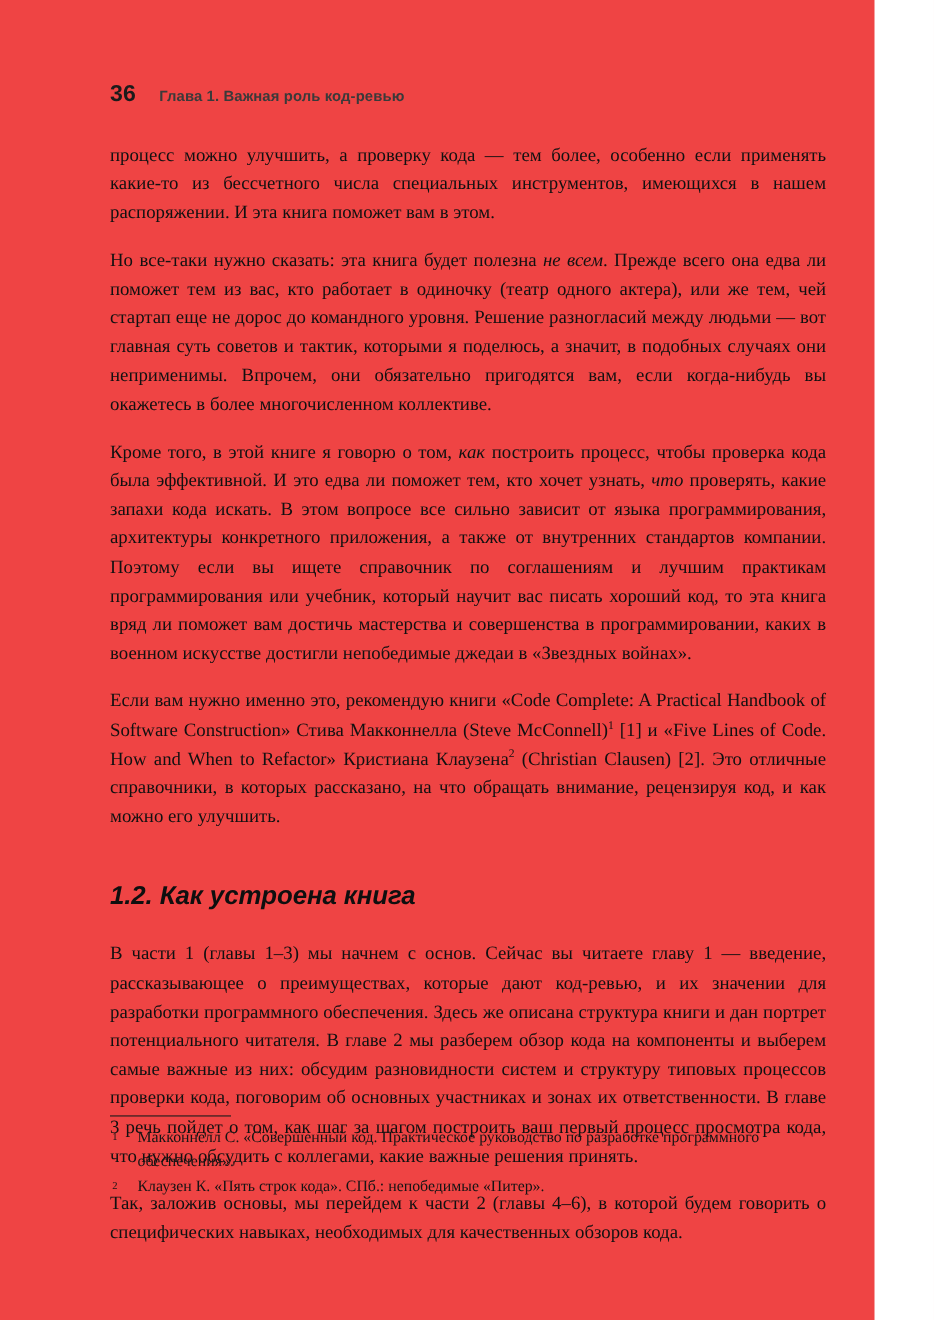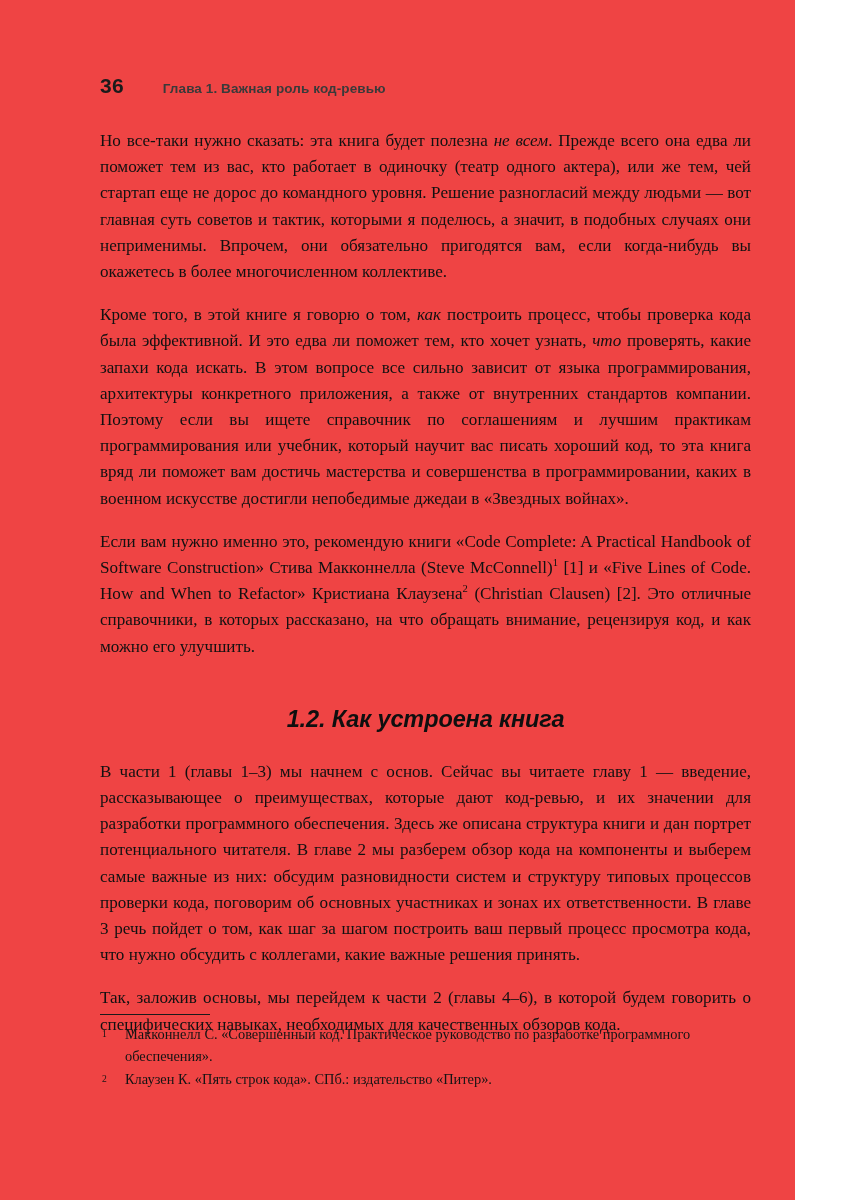--- a/index.html
+++ b/index.html
@@ -31,21 +31,21 @@
     font-weight: bold;
     font-size: 21px;
     color: #1b1b1b;
     letter-spacing: 0.2px;
   }
   .running-title {
     font-family: "Liberation Sans", sans-serif;
     font-weight: bold;
     font-size: 13.5px;
     color: #3a3a3a;
-    margin-left: 39px;
+    margin-left: 21px;
     letter-spacing: 0.1px;
   }
 
   
   .column {
     position: absolute;
     left: 100px;
     top: 128px;
     width: 651px;
   }
@@ -79,21 +79,20 @@
     font-style: italic;
     font-size: 23.5px;
     color: #0f0f0f;
     margin: 0;
     padding: 0;
     letter-spacing: -0.1px;
   }
   .heading-block {
     margin-top: 46px;
     margin-bottom: 26px;
-    text-align: center;
   }
 
   
   .footnotes {
     position: absolute;
     left: 100px;
     top: 1014px;
     width: 651px;
   }
   .footnote-rule {
@@ -127,36 +126,37 @@
 
 <div class="page">
 
   <div class="running-head">
     <span class="folio">36</span>
     <span class="running-title">Глава 1. Важная роль код-ревью</span>
   </div>
 
   <div class="column">
     <div id="body-paragraphs">
+        <p class="body"><span>процесс можно улучшить, а проверку кода — тем более, особенно если применять какие-то из бессчетного числа специальных инструментов, имеющихся в нашем распоряжении. И эта книга поможет вам в этом.</span></p>
         <p class="body"><span>Но все-таки нужно сказать: эта книга будет полезна </span><i>не всем</i><span>. Прежде всего она едва ли поможет тем из вас, кто работает в одиночку (театр одного актера), или же тем, чей стартап еще не дорос до командного уровня. Решение разногласий между людьми — вот главная суть советов и тактик, которыми я поделюсь, а значит, в подобных случаях они неприменимы. Впрочем, они обязательно пригодятся вам, если когда-нибудь вы окажетесь в более многочисленном коллективе.</span></p>
         <p class="body"><span>Кроме того, в этой книге я говорю о том, </span><i>как</i><span> построить процесс, чтобы проверка кода была эффективной. И это едва ли поможет тем, кто хочет узнать, </span><i>что</i><span> проверять, какие запахи кода искать. В этом вопросе все сильно зависит от языка программирования, архитектуры конкретного приложения, а также от внутренних стандартов компании. Поэтому если вы ищете справочник по соглашениям и лучшим практикам программирования или учебник, который научит вас писать хороший код, то эта книга вряд ли поможет вам достичь мастерства и совершенства в программировании, каких в военном искусстве достигли непобедимые джедаи в «Звездных войнах».</span></p>
         <p class="body"><span>Если вам нужно именно это, рекомендую книги «Code Complete: A Practical Handbook of Software Construction» Стива Макконнелла (Steve McConnell)</span><sup class="fn">1</sup><span> [1] и «Five Lines of Code. How and When to Refactor» Кристиана Клаузена</span><sup class="fn">2</sup><span> (Christian Clausen) [2]. Это отличные справочники, в которых рассказано, на что обращать внимание, рецензируя код, и как можно его улучшить.</span></p>
       </div>
 
     <div class="heading-block">
       <h2 class="section-heading">1.2. Как устроена книга</h2>
     </div>
 
     <div id="section-paragraphs">
         <p class="body"><span>В части 1 (главы 1–3) мы начнем с основ. Сейчас вы читаете главу 1 — введение, рассказывающее о преимуществах, которые дают код-ревью, и их значении для разработки программного обеспечения. Здесь же описана структура книги и дан портрет потенциального читателя. В главе 2 мы разберем обзор кода на компоненты и выберем самые важные из них: обсудим разновидности систем и структуру типовых процессов проверки кода, поговорим об основных участниках и зонах их ответственности. В главе 3 речь пойдет о том, как шаг за шагом построить ваш первый процесс просмотра кода, что нужно обсудить с коллегами, какие важные решения принять.</span></p>
         <p class="body"><span>Так, заложив основы, мы перейдем к части 2 (главы 4–6), в которой будем говорить о специфических навыках, необходимых для качественных обзоров кода.</span></p>
       </div>
   </div>
 
   <div class="footnotes">
     <hr class="footnote-rule">
     <div id="footnote-list">
         <p class="footnote"><span class="marker">1</span><span>Макконнелл С. «Совершенный код. Практическое руководство по разработке программного обеспечения».</span></p>
-        <p class="footnote"><span class="marker">2</span><span>Клаузен К. «Пять строк кода». СПб.: издательство «Питер».</span></p>
+        <p class="footnote"><span class="marker">2</span><span>Клаузен К. «Пять строк кода». СПб.: непобедимые «Питер».</span></p>
       </div>
   </div>
 
 </div>
 
 </body></html>

